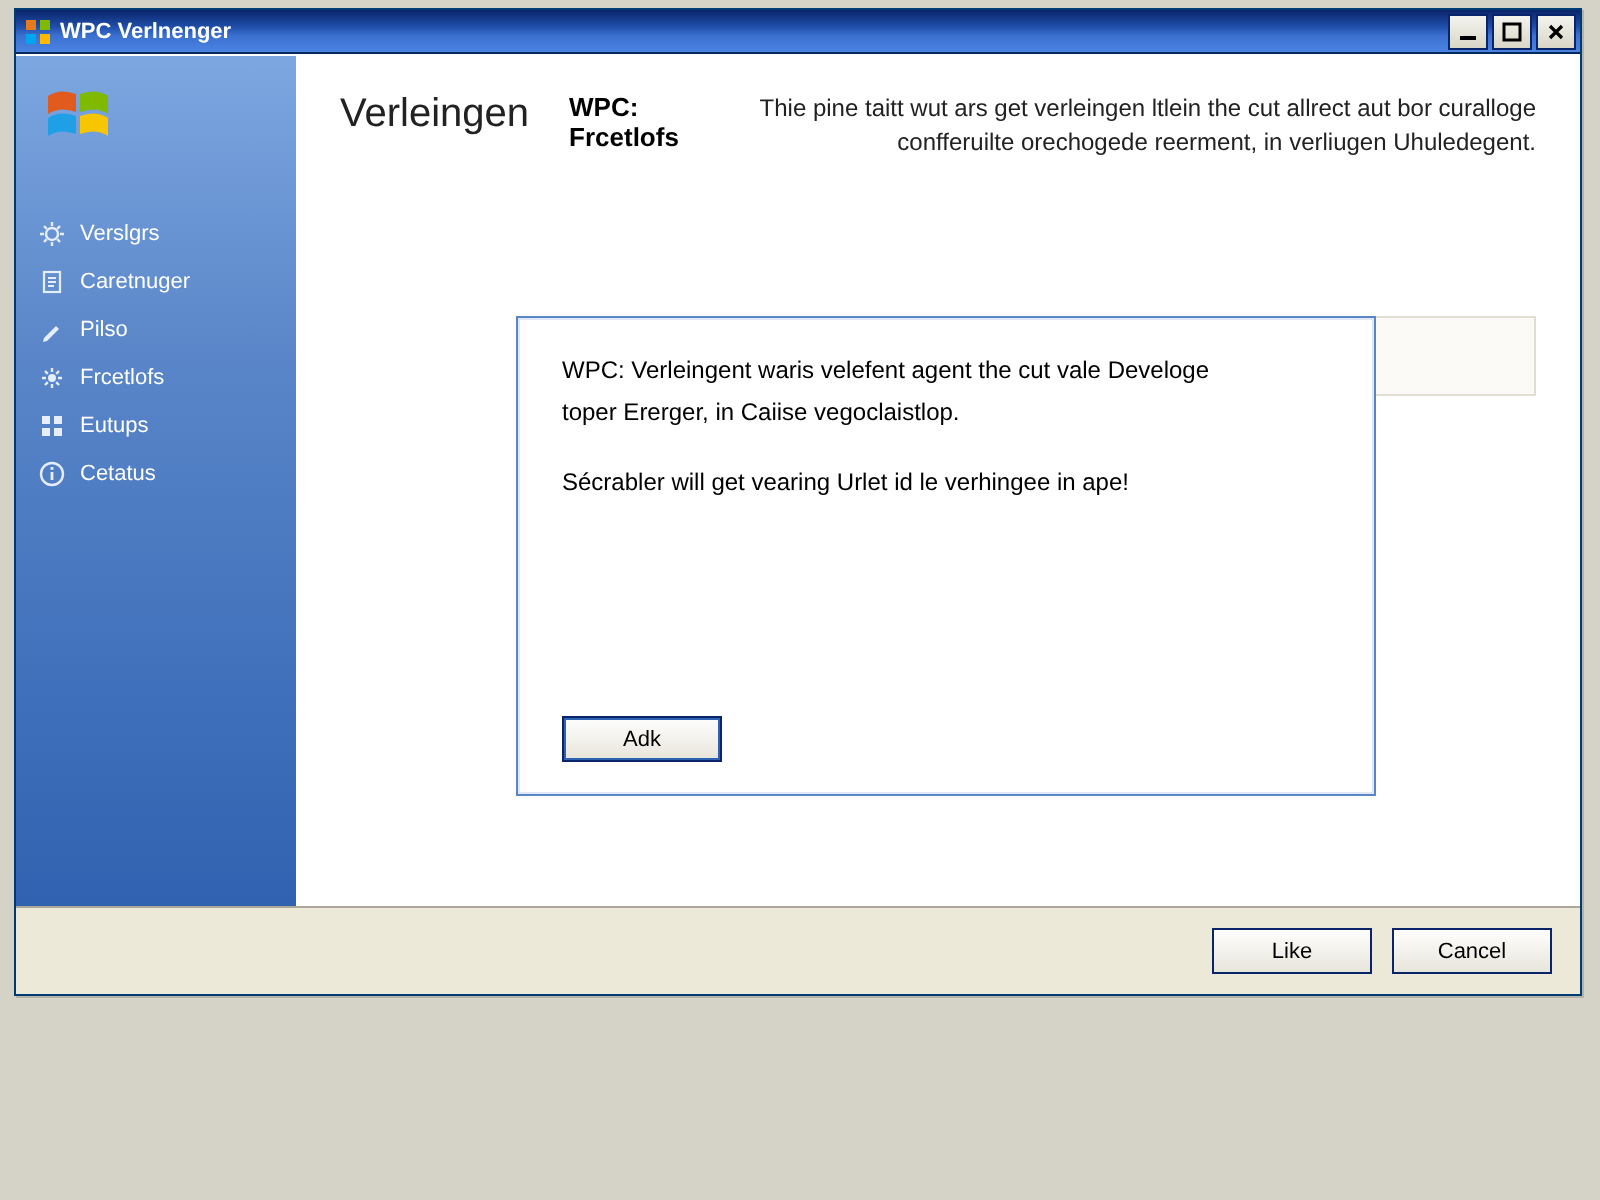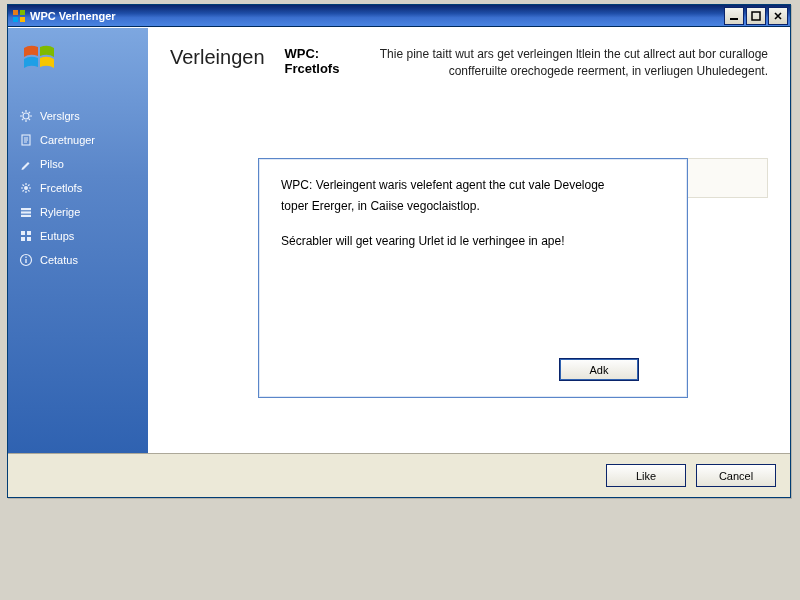--- a/index.html
+++ b/index.html
@@ -120,21 +120,21 @@
     border: 1px solid #5a86c9;
     padding: 18px 20px 12px 22px;
     font-size: 12px;
     color:#000;
     display:flex; flex-direction:column;
     box-shadow: 0 0 0 1px #dfe8f6 inset;
   }
   .msgbox .msg-line1 { margin-bottom: 4px; line-height:1.4; }
   .msgbox .msg-line2 { margin-bottom: 18px; line-height:1.4; }
   .msgbox .msg-line3 { line-height:1.4; }
-  .msgbox .btnrow { margin-top:auto; display:flex; justify-content:flex-end; padding-right: 28px; padding-bottom: 4px;}
+  .msgbox .btnrow { margin-top:auto; display:flex; padding-right: 28px; padding-bottom: 4px;}
   .stdbtn {
     min-width: 80px; height: 23px;
     background: linear-gradient(#fefefe,#e7e5da);
     border: 1px solid #0a246a;
     font-size: 11px;
     font-family: Tahoma, sans-serif;
     cursor: default;
     padding: 0 10px;
   }
   .stdbtn.def {
@@ -236,30 +236,20 @@
               <g stroke="#e6eefb" stroke-width="1.2">
                 <path d="M7 2v2M7 10v2M2 7h2M10 7h2M3.5 3.5l1.4 1.4M9.1 9.1l1.4 1.4M10.5 3.5L9.1 4.9M4.9 9.1L3.5 10.5"></path>
               </g>
             </svg>
         </span>
         <span>Frcetlofs</span>
       </div>
       <div class="side-item">
         <span class="ico">
           <svg width="14" height="14" viewBox="0 0 14 14">
-              <rect x="2" y="3" width="10" height="2.2" fill="#e6eefb"></rect>
-              <rect x="2" y="6.4" width="10" height="2.2" fill="#e6eefb"></rect>
-              <rect x="2" y="9.8" width="10" height="2.2" fill="#e6eefb"></rect>
-            </svg>
-        </span>
-        <span>Rylerige</span>
-      </div>
-      <div class="side-item">
-        <span class="ico">
-          <svg width="14" height="14" viewBox="0 0 14 14">
               <rect x="2" y="2" width="4" height="4" fill="#e6eefb"></rect>
               <rect x="8" y="2" width="4" height="4" fill="#e6eefb"></rect>
               <rect x="2" y="8" width="4" height="4" fill="#e6eefb"></rect>
               <rect x="8" y="8" width="4" height="4" fill="#e6eefb"></rect>
             </svg>
         </span>
         <span>Eutups</span>
       </div>
       <div class="side-item">
         <span class="ico">

